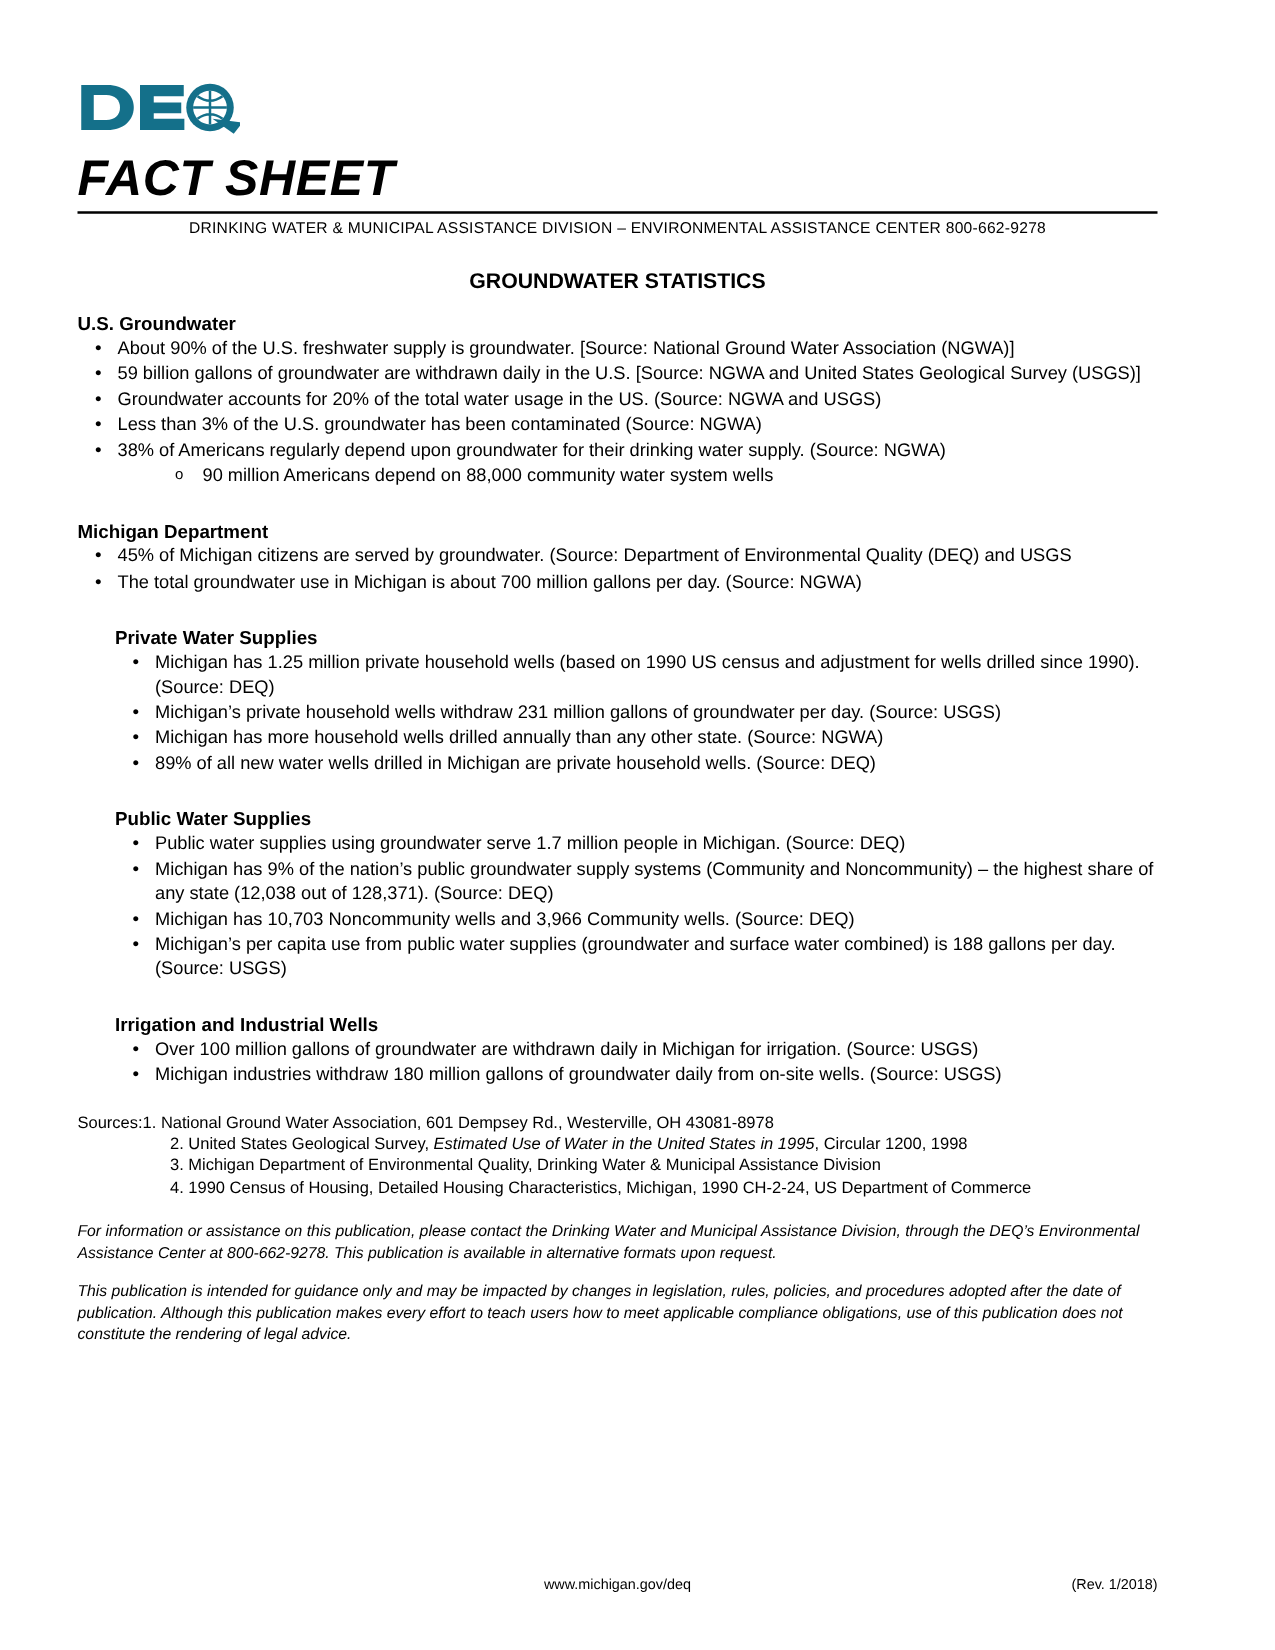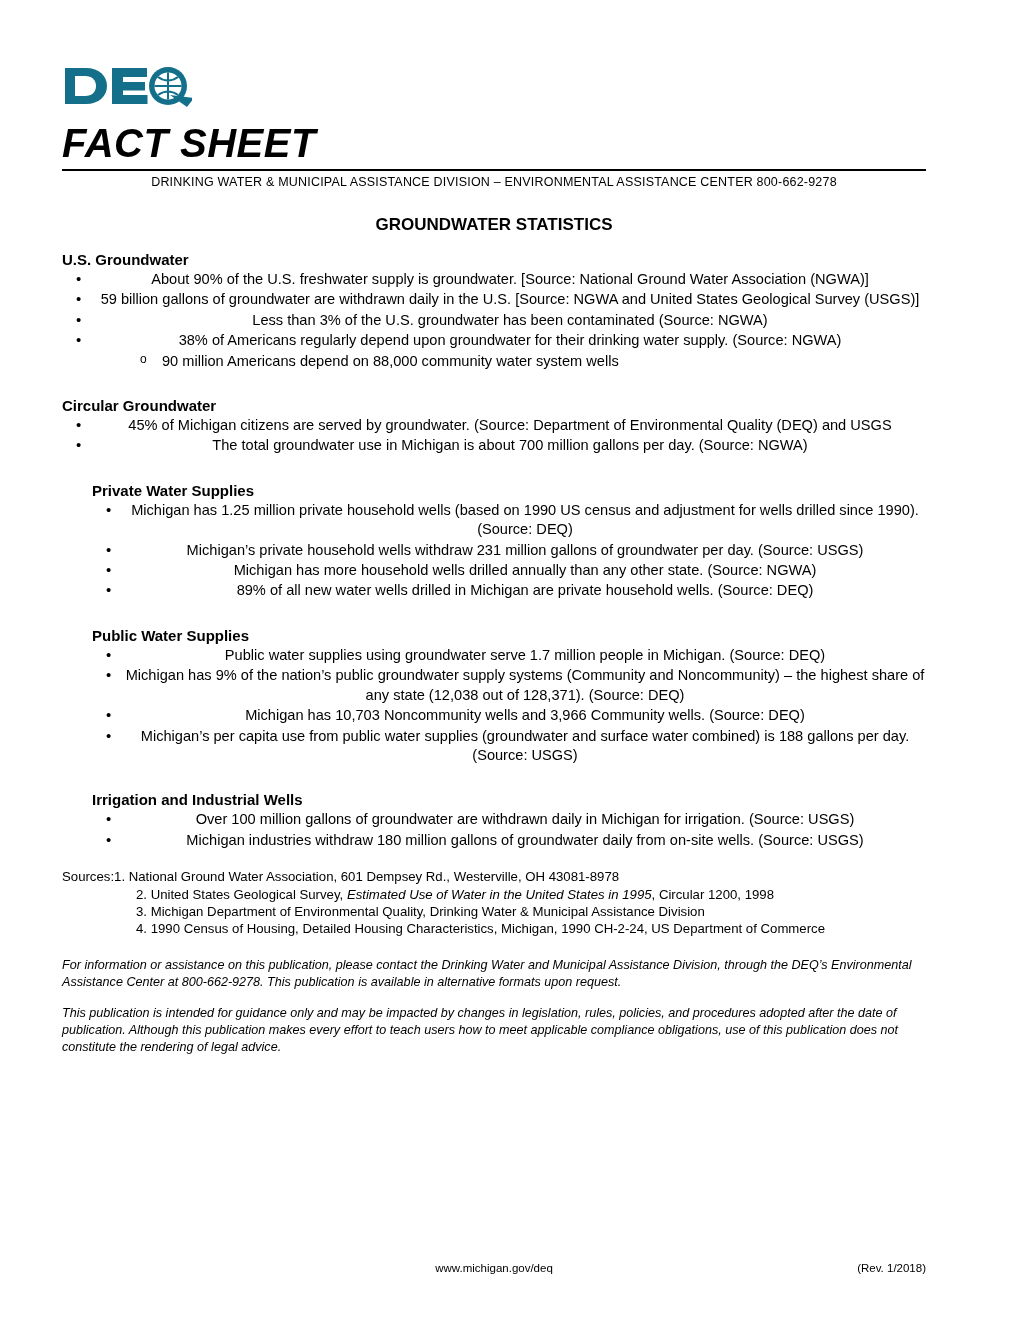--- a/index.html
+++ b/index.html
@@ -78,21 +78,20 @@
     list-style: none;
     margin: 0;
     padding: 0;
   }
   ul.bullets > li {
     position: relative;
     padding-left: 32px;
     font-size: 14.6px;
     line-height: 1.33;
     margin: 0 0 1px 0;
-    text-align: center;
   }
   ul.bullets > li::before {
     content: "\2022";
     position: absolute;
     left: 14px;
     top: -1px;
     font-size: 15px;
   }
   ul.bullets.indent > li {
     padding-left: 62px;
@@ -188,28 +187,29 @@
   <hr class="rule">
 
   <div class="division-line">DRINKING WATER &amp; MUNICIPAL ASSISTANCE DIVISION – ENVIRONMENTAL ASSISTANCE CENTER 800-662-9278</div>
 
   <div class="doc-title">GROUNDWATER STATISTICS</div>
 
   <h2 class="sec">U.S. Groundwater</h2>
   <ul class="bullets">
     <li>About 90% of the U.S. freshwater supply is groundwater. [Source: National Ground Water Association (NGWA)]</li>
     <li>59 billion gallons of groundwater are withdrawn daily in the U.S. [Source: NGWA and United States Geological Survey (USGS)]</li>
+    <li>Groundwater accounts for 20% of the total water usage in the US. (Source: NGWA and USGS)</li>
     <li>Less than 3% of the U.S. groundwater has been contaminated (Source: NGWA)</li>
     <li>38% of Americans regularly depend upon groundwater for their drinking water supply. (Source: NGWA)</li>
   </ul>
   <ul class="subbullets">
     <li>90 million Americans depend on 88,000 community water system wells</li>
   </ul>
 
-  <h2 class="sec sub-space">Circular Groundwater</h2>
+  <h2 class="sec sub-space">Michigan Department</h2>
   <ul class="bullets">
     <li>45% of Michigan citizens are served by groundwater. (Source: Department of Environmental Quality (DEQ) and USGS</li>
     <li>The total groundwater use in Michigan is about 700 million gallons per day. (Source: NGWA)</li>
   </ul>
 
   <h2 class="sec indent sub-space">Private Water Supplies</h2>
   <ul class="bullets indent">
     <li>Michigan has 1.25 million private household wells (based on 1990 US census and adjustment for wells drilled since 1990). (Source: DEQ)</li>
     <li>Michigan’s private household wells withdraw 231 million gallons of groundwater per day. (Source: USGS)</li>
     <li>Michigan has more household wells drilled annually than any other state. (Source: NGWA)</li>

